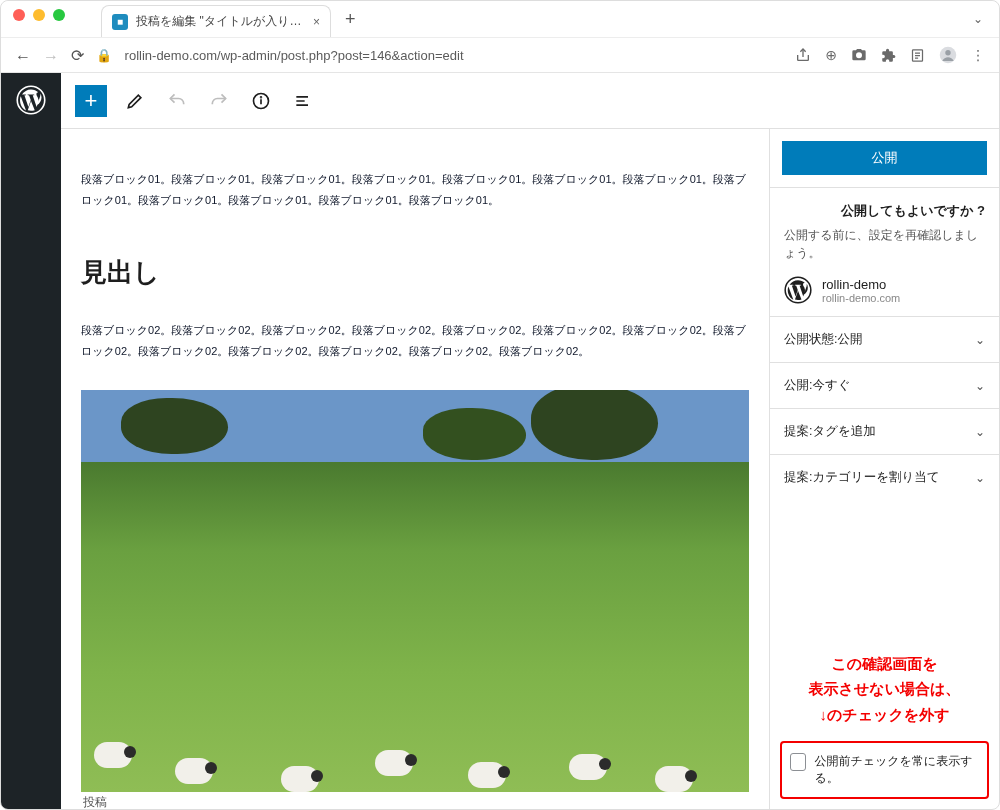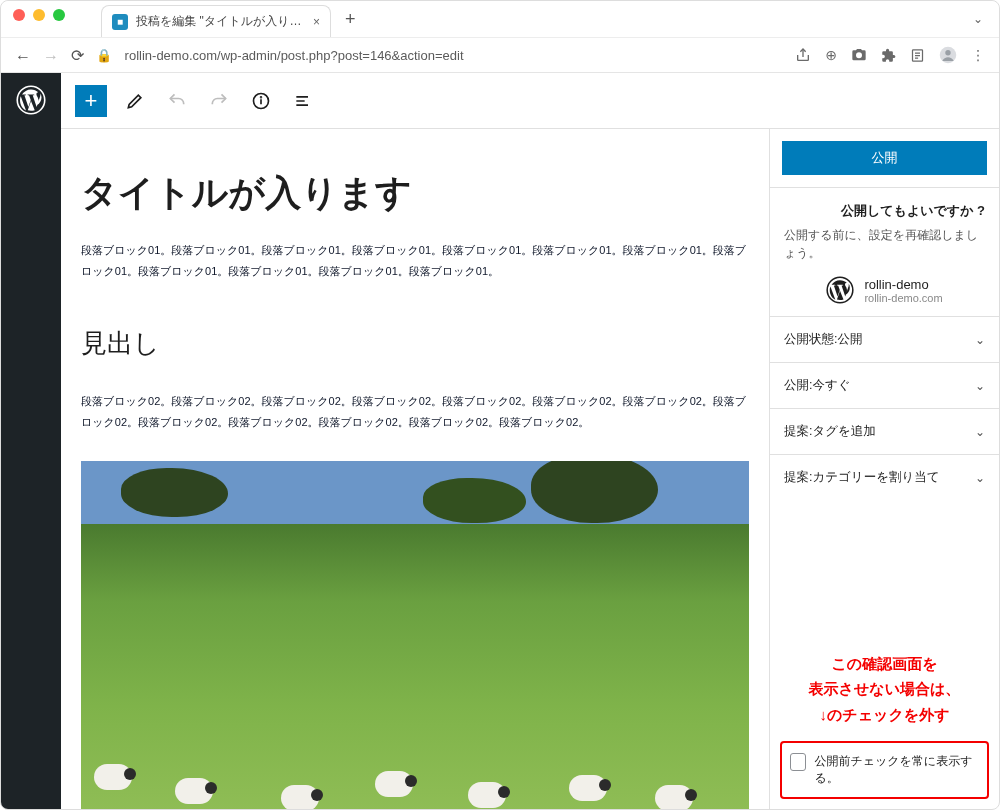--- a/index.html
+++ b/index.html
@@ -34,36 +34,36 @@
 .editor-wrap { flex: 1; display: flex; flex-direction: column; }
 .toolbar { height: 56px; display: flex; align-items: center; gap: 14px; padding: 0 14px; border-bottom: 1px solid #e0e0e0; }
 .addblock { width: 32px; height: 32px; background: #007cba; color: #fff; display: flex; align-items: center; justify-content: center; font-size: 22px; cursor: pointer; }
 .tb { color: #1e1e1e; font-size: 18px; cursor: pointer; display: inline-flex; width: 28px; height: 28px; align-items: center; justify-content: center; }
 .tb.mut { color: #bdbdbd; }
 
 .editor-main { display: flex; flex: 1; overflow: hidden; }
 .canvas { flex: 1; padding: 40px 20px 0 20px; overflow: hidden; display: flex; flex-direction: column; }
 .canvas h1 { font-size: 36px; font-weight: 700; color: #1e1e1e; margin-bottom: 22px; }
 .canvas p { font-size: 11px; line-height: 1.9; color: #0f172a; margin-bottom: 28px; }
-.canvas h2 { font-size: 26px; font-weight: 400; color: #1e1e1e; margin: 16px 0 30px; }
+.canvas h2 { font-size: 26px; font-weight: 700; color: #1e1e1e; margin: 16px 0 30px; }
 .canvas .imgblock { flex: 1; background: linear-gradient(#6b96c8 0%, #6b96c8 18%, #4a7a2f 18%, #6aa040 40%, #7fb34a 70%, #8fbd55 100%); position: relative; overflow: hidden; }
 .canvas .imgblock::before { content:""; position:absolute; left:6%; top:2%; width:16%; height:14%; background:#2e4420; border-radius: 45% 55% 50% 50%; box-shadow: 420px -4px 0 10px #2e4420, 300px 8px 0 -2px #33501f; }
 .sheep { position:absolute; width:38px; height:26px; background:#f2f0ea; border-radius: 14px; }
 .sheep::after { content:""; position:absolute; width:12px; height:12px; background:#2b2b2b; border-radius:50%; right:-4px; top:4px; }
 .footerlabel { font-size: 12px; color: #555; padding: 2px 0 0 2px; }
 
 .pubpanel { width: 230px; border-left: 1px solid #e0e0e0; display: flex; flex-direction: column; position: relative; }
 .pubhead { display: flex; gap: 12px; padding: 12px 12px; border-bottom: 1px solid #e0e0e0; }
 .btn { flex: 1; height: 34px; display: flex; align-items: center; justify-content: center; font-size: 13px; cursor: pointer; }
 .btn.primary { background: #007cba; color: #fff; }
 .btn.secondary { background: #fff; color: #007cba; border: 1px solid #007cba; }
 .pubbody { padding: 14px 14px 6px; }
 .pubbody .q { font-size: 13px; font-weight: 700; color: #1e1e1e; margin-bottom: 6px; text-align: right; }
 .pubbody .hint { font-size: 12px; color: #555; line-height: 1.5; margin-bottom: 14px; }
-.siterow { display: flex; align-items: center; gap: 10px; margin-bottom: 6px; justify-content: center; }
+.siterow { display: flex; align-items: center; gap: 10px; margin-bottom: 6px; }
 .siterow .wplogo { width: 28px; height: 28px; }
 .siterow .siteinfo { display:flex; flex-direction:column; }
 .siterow .sname { font-size: 13px; color: #1e1e1e; }
 .siterow .surl { font-size: 11px; color: #888; }
 
 .prow { border-top: 1px solid #e0e0e0; padding: 14px; font-size: 12.5px; color: #222; display: flex; justify-content: space-between; align-items: center; cursor: pointer; }
 .prow .pl { display: flex; }
 .prow .pk { color: #222; }
 .prow .chev { color: #555; font-size: 12px; }
 .bottomfill { flex: 1; }
@@ -174,33 +174,33 @@
       </span>
       <span class="tb">
         <svg width="20" height="20" viewBox="0 0 24 24" fill="none" stroke="#1e1e1e" stroke-width="2">
             <path d="M4 7h14M4 12h10M4 17h14"></path>
           </svg>
       </span>
     </div>
 
     <div class="editor-main">
       <div class="canvas">
-        <h1>タイトルが入ります</h1>
         <p>段落ブロック01。段落ブロック01。段落ブロック01。段落ブロック01。段落ブロック01。段落ブロック01。段落ブロック01。段落ブロック01。段落ブロック01。段落ブロック01。段落ブロック01。段落ブロック01。</p>
         <h2>見出し</h2>
         <p>段落ブロック02。段落ブロック02。段落ブロック02。段落ブロック02。段落ブロック02。段落ブロック02。段落ブロック02。段落ブロック02。段落ブロック02。段落ブロック02。段落ブロック02。段落ブロック02。段落ブロック02。</p>
         <div class="imgblock">
           <div class="sheep" style="left:14%; bottom:2%;"></div>
           <div class="sheep" style="left:30%; bottom:0%;"></div>
           <div class="sheep" style="left:44%; bottom:4%;"></div>
           <div class="sheep" style="left:58%; bottom:1%;"></div>
           <div class="sheep" style="left:73%; bottom:3%;"></div>
           <div class="sheep" style="left:86%; bottom:0%;"></div>
           <div class="sheep" style="left:2%; bottom:6%;"></div>
         </div>
+        <div class="footerlabel">投稿</div>
       </div>
 
       <div class="pubpanel">
         <div class="pubhead">
           <div class="btn primary">公開</div>
         </div>
         <div class="pubbody">
           <div class="q">公開してもよいですか ?</div>
           <div class="hint">公開する前に、設定を再確認しましょう。</div>
           <div class="siterow">

